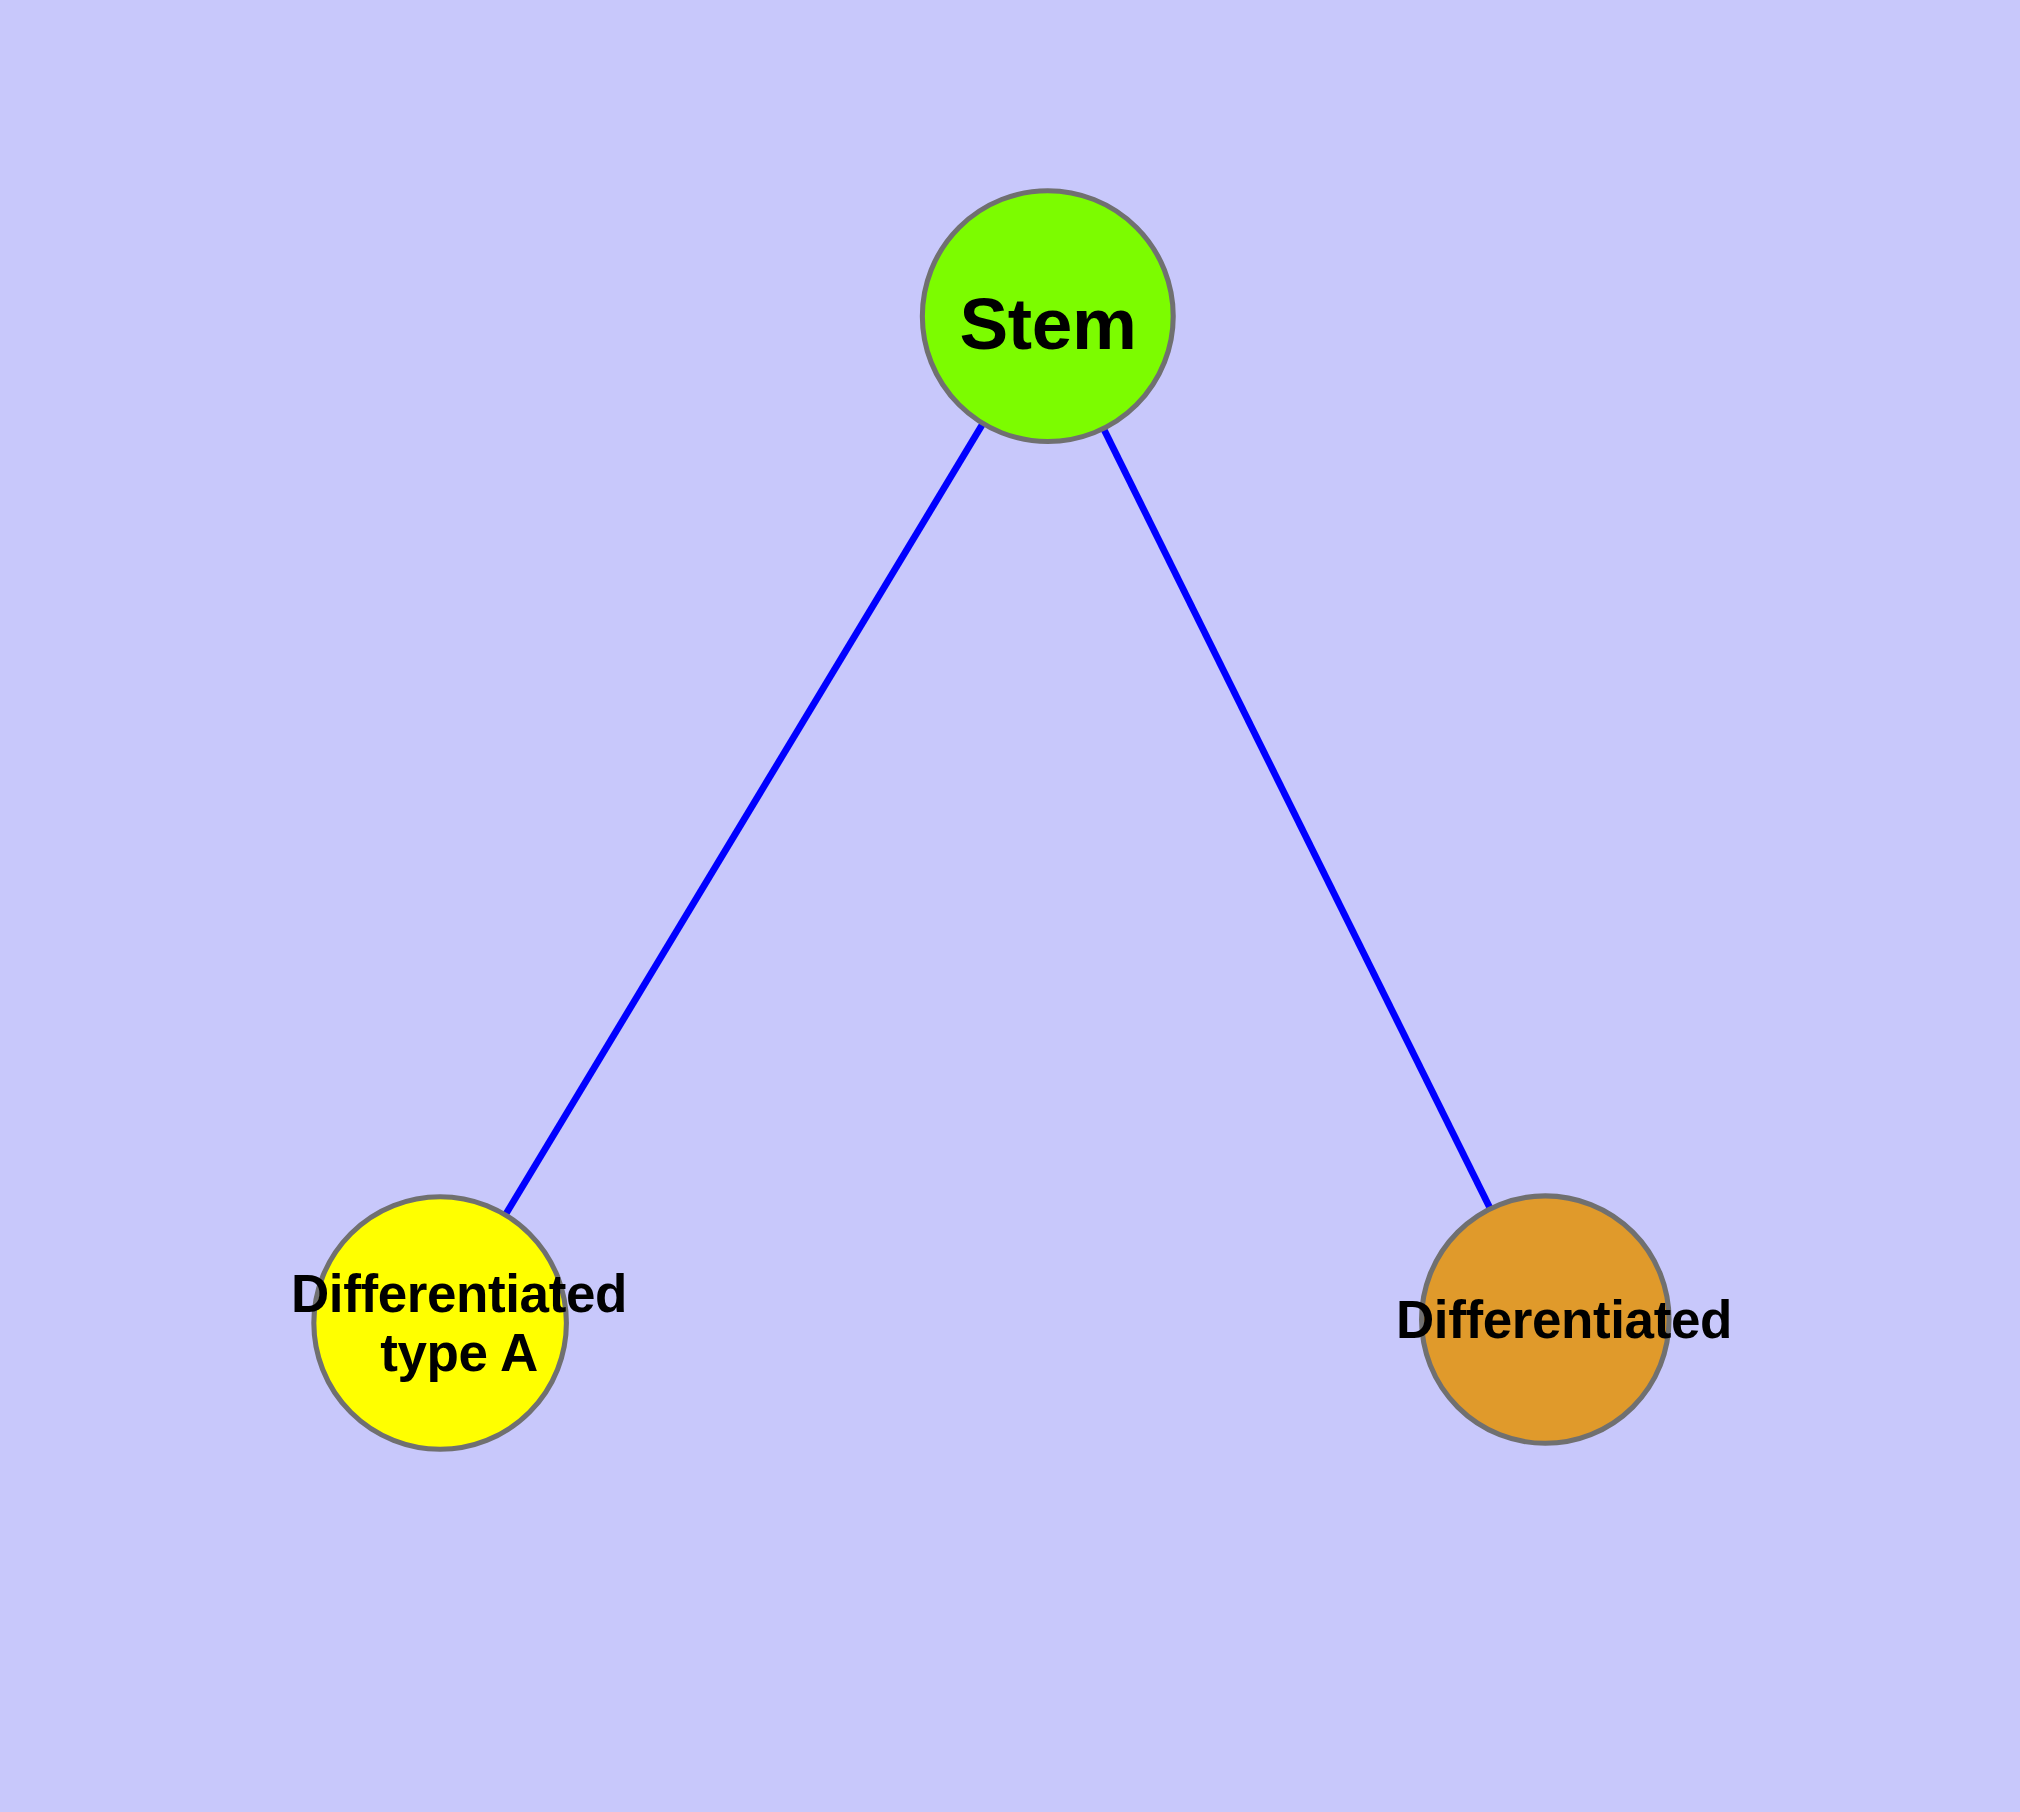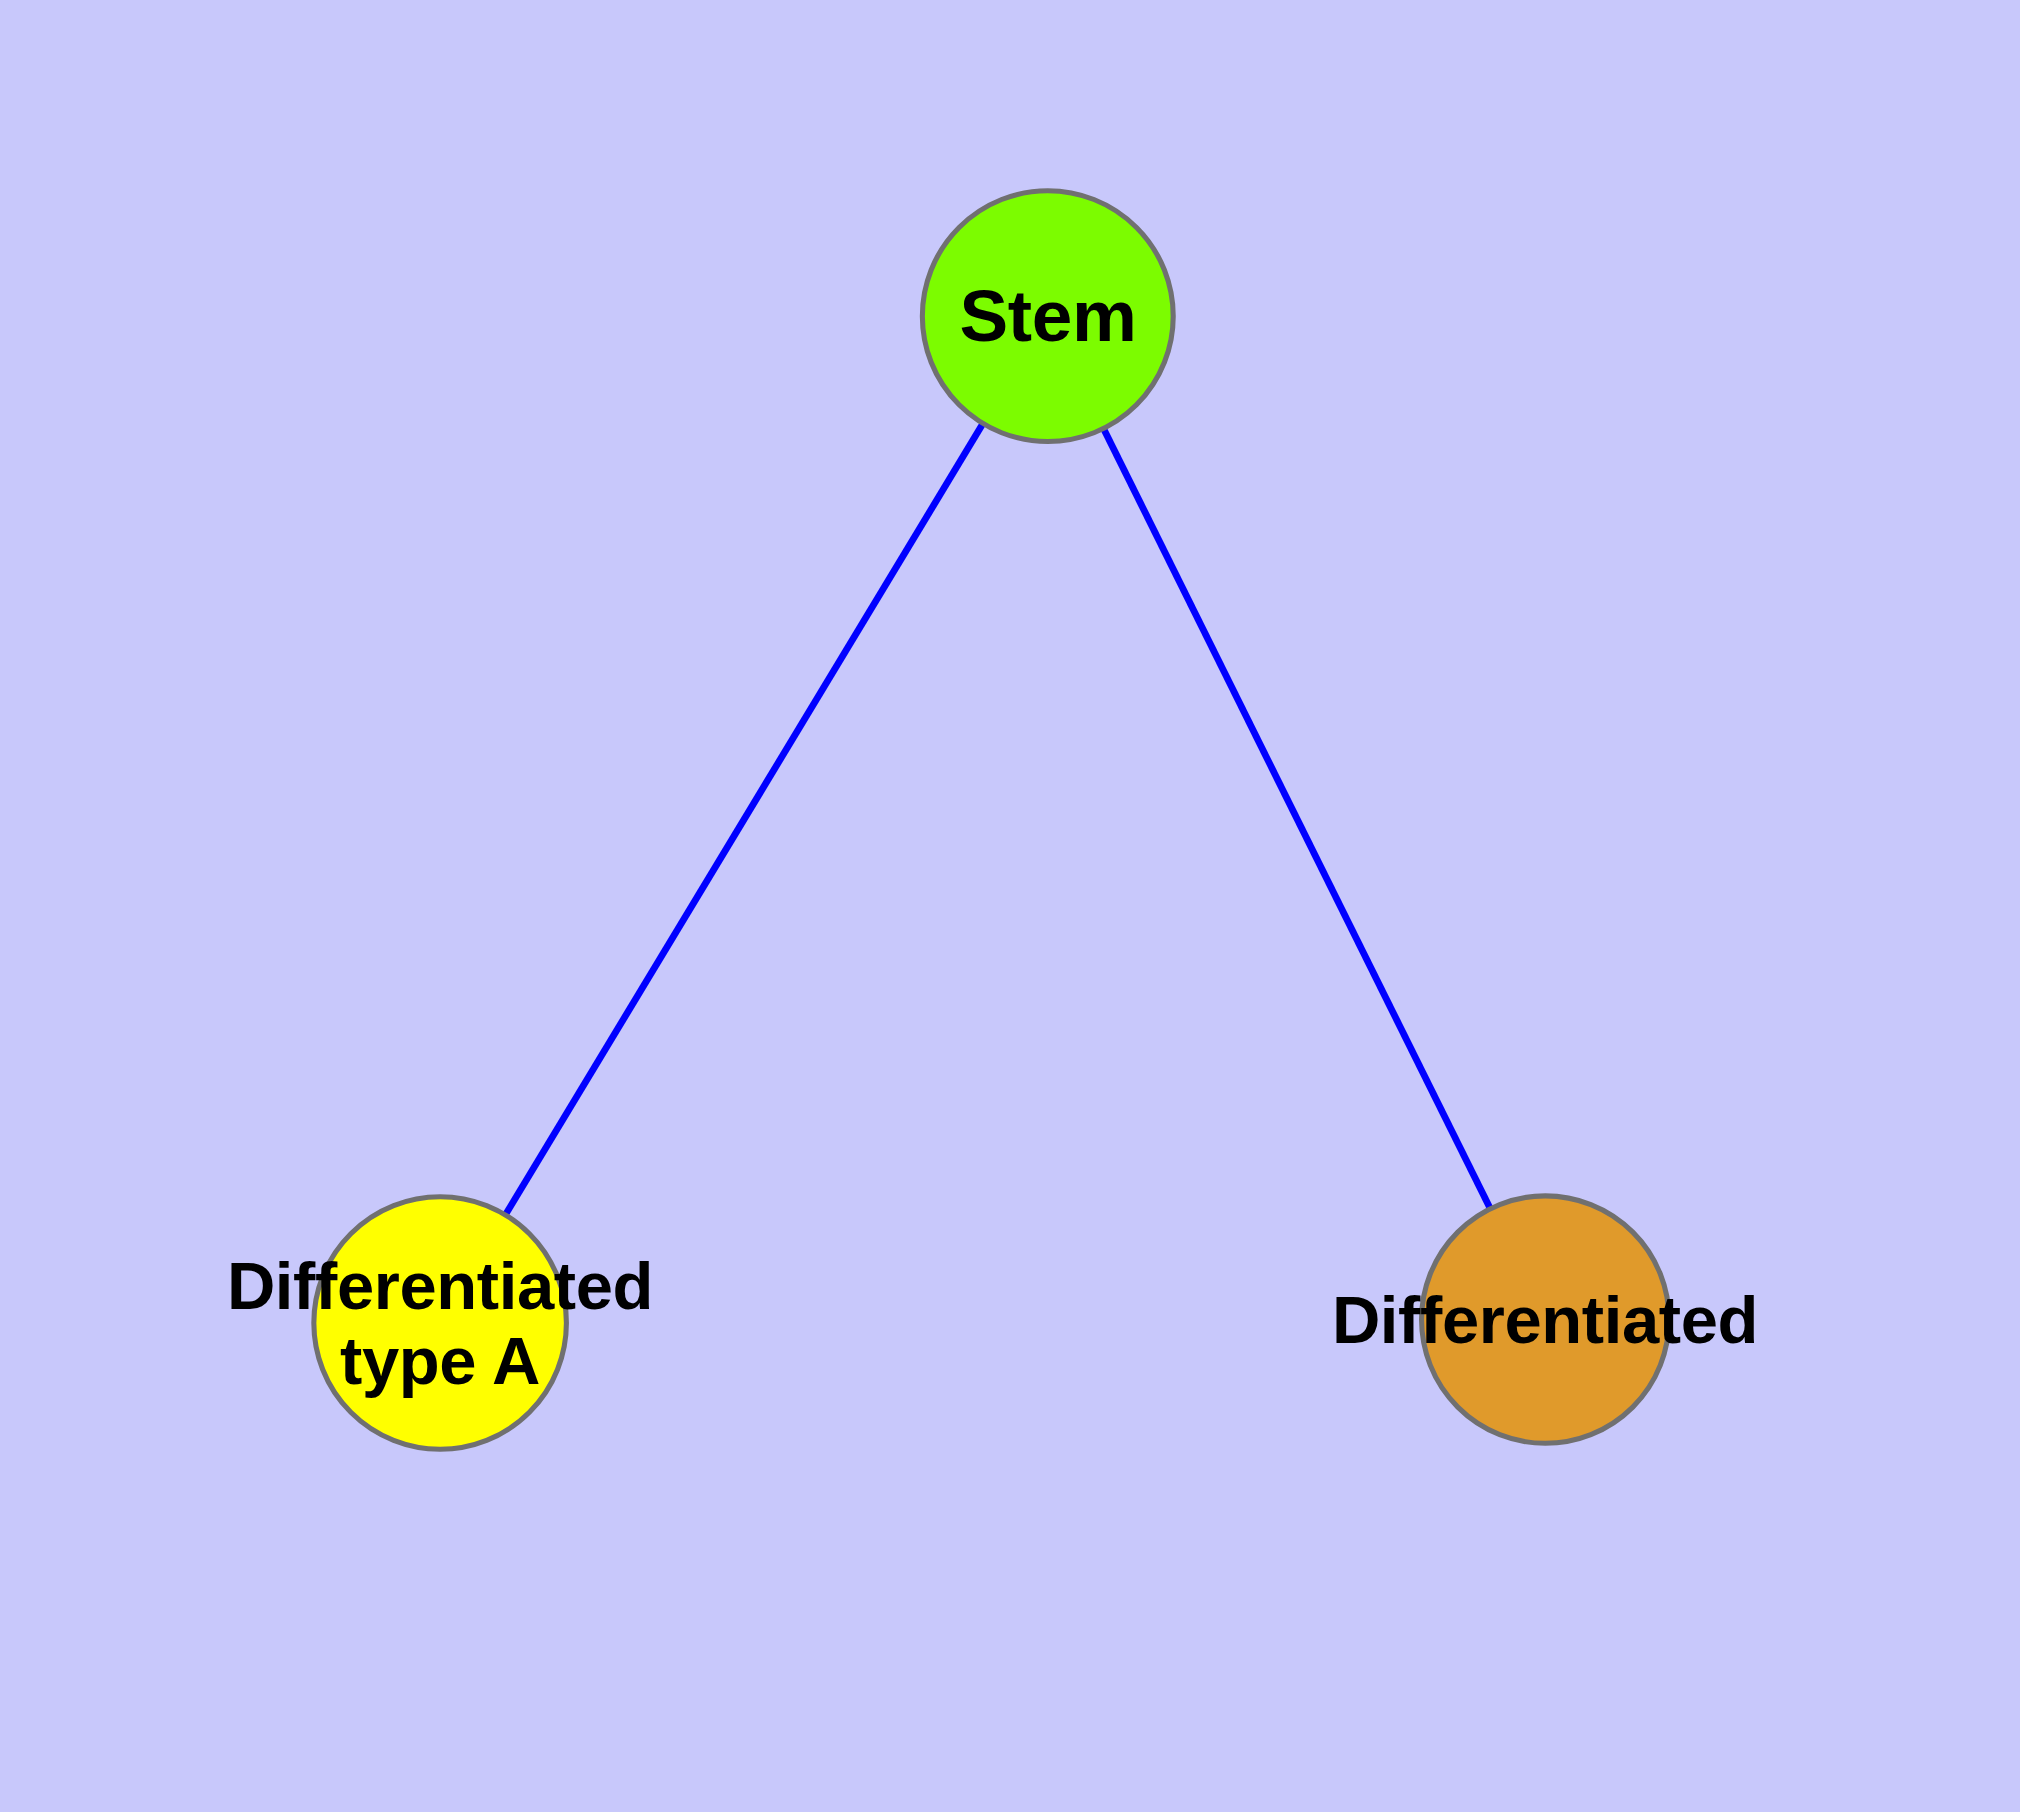--- a/index.html
+++ b/index.html
@@ -32,21 +32,21 @@
     color: #000000;
     font-weight: bold;
     font-family: "Liberation Sans", sans-serif;
     white-space: nowrap;
     text-align: center;
     line-height: 1.12;
     transform: translate(-50%, -50%);
     pointer-events: none;
     letter-spacing: -0.4px;
   }
-  .node-label.big  { font-size: 67px; }
+  .node-label.big  { font-size: 53px; margin-left: 19px; }
   .node-label.stem { font-size: 73px; }
 </style>
 </head>
 <body>
 
 <div id="stage" style="width: 2021px; height: 1812px;">
 
   <div id="canvas-bg" style="background: rgb(200, 200, 251);"></div>
 
   <svg id="graph-svg" viewBox="0 0 2384 2138">
@@ -55,21 +55,21 @@
         <line x1="1299.9625285038628" y1="502.014708259921" x2="1759.9258399475796" y2="1429.7771626881336" stroke="#0000ff" stroke-width="8" stroke-linecap="butt"></line>
       </g>
     <g id="node-layer">
         <circle cx="1236" cy="373" r="148" fill="#7cfc00" stroke="#707070" stroke-width="6"></circle>
         <circle cx="519" cy="1561" r="149" fill="#ffff00" stroke="#707070" stroke-width="6"></circle>
         <circle cx="1823" cy="1557" r="146" fill="#e09a2b" stroke="#707070" stroke-width="6"></circle>
       </g>
   </svg>
 
   <div id="label-layer">
-      <div class="node-label stem" style="left: 1048px; top: 316px;">
+      <div class="node-label stem" style="left: 1048px; top: 324px;">
         <div>Stem</div>
       </div>
       <div class="node-label big" style="left: 440px; top: 1323px;">
         <div>Differentiated</div>
         <div>type A</div>
       </div>
       <div class="node-label big" style="left: 1545px; top: 1320px;">
         <div>Differentiated</div>
       </div>
     </div>

